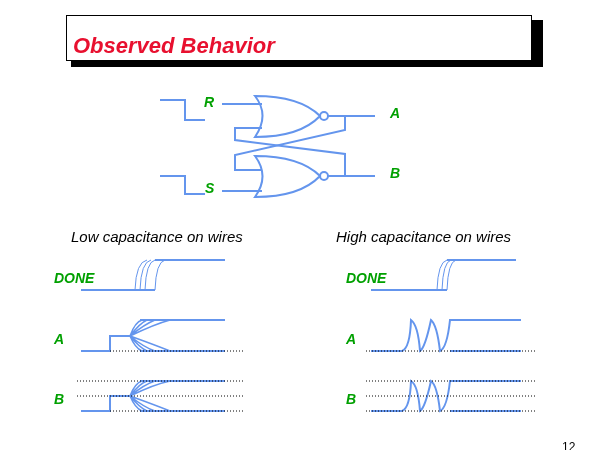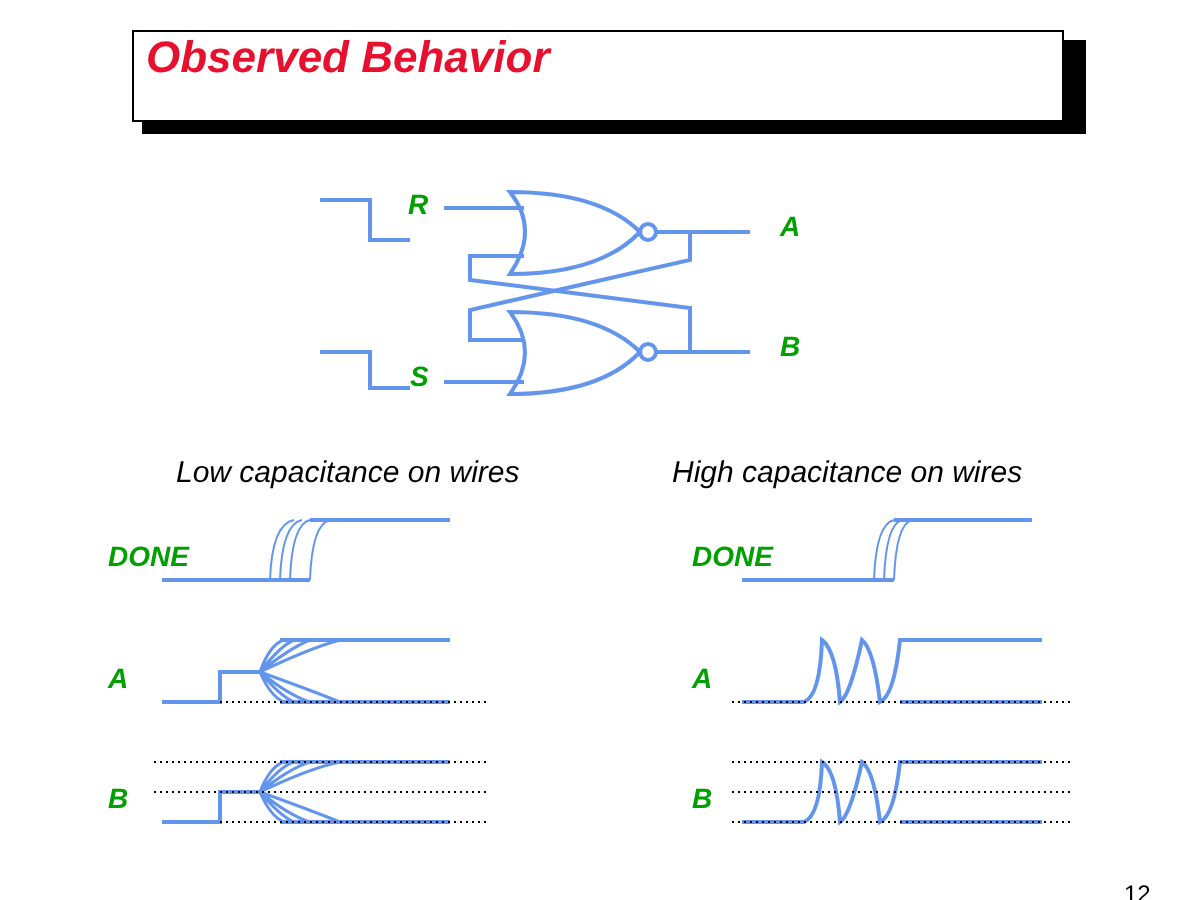--- a/index.html
+++ b/index.html
@@ -1,21 +1,21 @@
 <!DOCTYPE html>
 <html><head>
 <meta charset="utf-8">
 <style>
   html, body { margin:0; padding:0; background:#ffffff; }
   body { width:600px; height:450px; position:relative; overflow:hidden;
          font-family:"Liberation Sans", sans-serif; }
   .title-shadow { position:absolute; left:71px; top:20px; width:472px; height:47px; background:#000; }
   .title-box { position:absolute; left:66px; top:15px; width:466px; height:46px; background:#fff;
                border:1px solid #000; box-sizing:border-box; }
-  .title-text { position:absolute; left:6px; top:0; color:#e8102f; font-size:22px;
+  .title-text { position:absolute; left:6px; top:17px; color:#e8102f; font-size:22px;
                 font-weight:bold; font-style:italic; }
   .lbl { position:absolute; color:#00a000; font-weight:bold; font-style:italic; font-size:14px; }
   .heading { position:absolute; color:#000; font-style:italic; font-size:15px; }
   .pagenum { position:absolute; left:562px; top:416px; font-size:12px; color:#000;margin-top:24px; }
   svg { position:absolute; left:0; top:0; }
 </style>
 </head>
 <body>
 
 <div class="title-shadow"></div>
@@ -74,21 +74,21 @@
     <line x1="366" y1="396" x2="535" y2="396"></line>
     <line x1="366" y1="411" x2="535" y2="411"></line>
   </g>
 </svg>
 
 <div class="lbl" style="left:204px;top:94px;">R</div>
 <div class="lbl" style="left:205px;top:180px;">S</div>
 <div class="lbl" style="left:390px;top:105px;">A</div>
 <div class="lbl" style="left:390px;top:165px;">B</div>
 
-<div class="heading" style="left:88px;top:228px;">Low capacitance on wires</div>
+<div class="heading" style="left:71px;top:228px;">Low capacitance on wires</div>
 <div class="heading" style="left:336px;top:228px;text-align:right;">High capacitance on wires</div>
 
 <div class="lbl" style="left:54px;top:270px;">DONE</div>
 <div class="lbl" style="left:54px;top:331px;">A</div>
 <div class="lbl" style="left:54px;top:391px;">B</div>
 
 <div class="lbl" style="left:346px;top:270px;">DONE</div>
 <div class="lbl" style="left:346px;top:331px;">A</div>
 <div class="lbl" style="left:346px;top:391px;">B</div>
 

